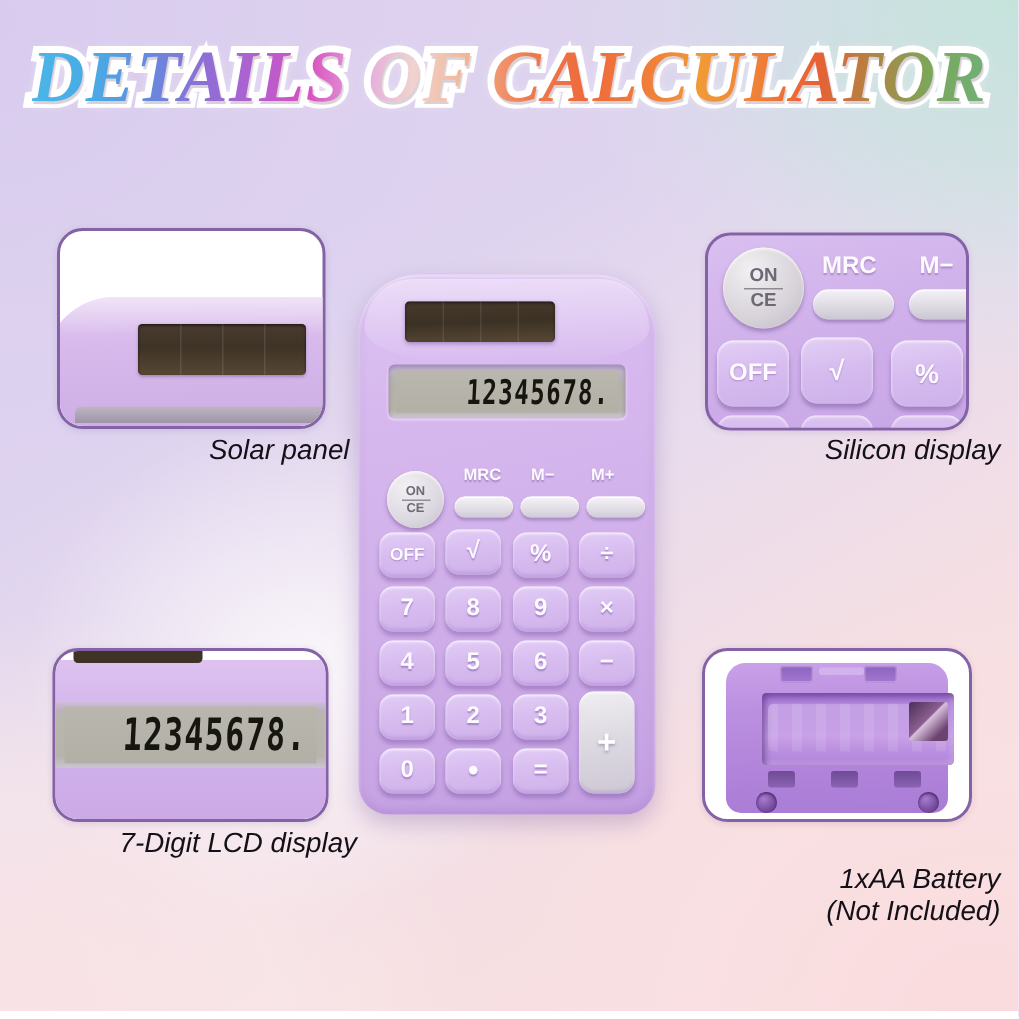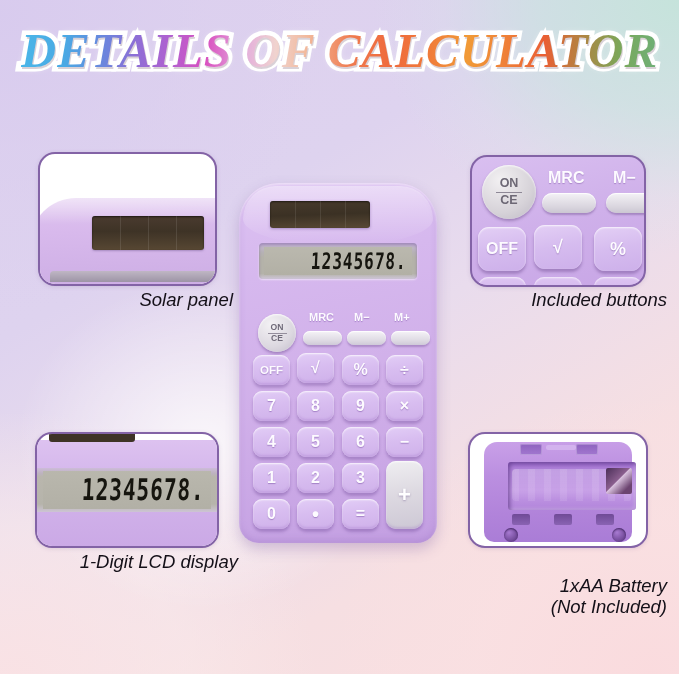--- a/index.html
+++ b/index.html
@@ -350,32 +350,32 @@
     <div class="lbl mm">M−</div>
     <div class="oval o1"></div>
     <div class="oval o2"></div>
     <div class="sq s1">OFF</div>
     <div class="sq s2">√</div>
     <div class="sq s3">%</div>
     <div class="partial q1"></div>
     <div class="partial q2"></div>
     <div class="partial q3"></div>
   </div>
-  <div class="caption" id="cap-btns">Included buttons</div>
+  <div class="caption" id="cap-btns">Silicon display</div>
 
   <div class="panel" id="p-lcd">
     <div class="body"></div>
     <div class="notch"></div>
     <div class="bez">
       <div class="screen">
         <span class="segtext">12345678.</span>
       </div>
     </div>
   </div>
-  <div class="caption" id="cap-lcd">1-Digit LCD display</div>
+  <div class="caption" id="cap-lcd">7-Digit LCD display</div>
 
   <div class="panel" id="p-batt">
     <div class="cover">
       <div class="tab t1"></div>
       <div class="tabmid"></div>
       <div class="tab t2"></div>
       <div class="well">
         <div class="cyl"></div>
         <div class="term"></div>
       </div>

